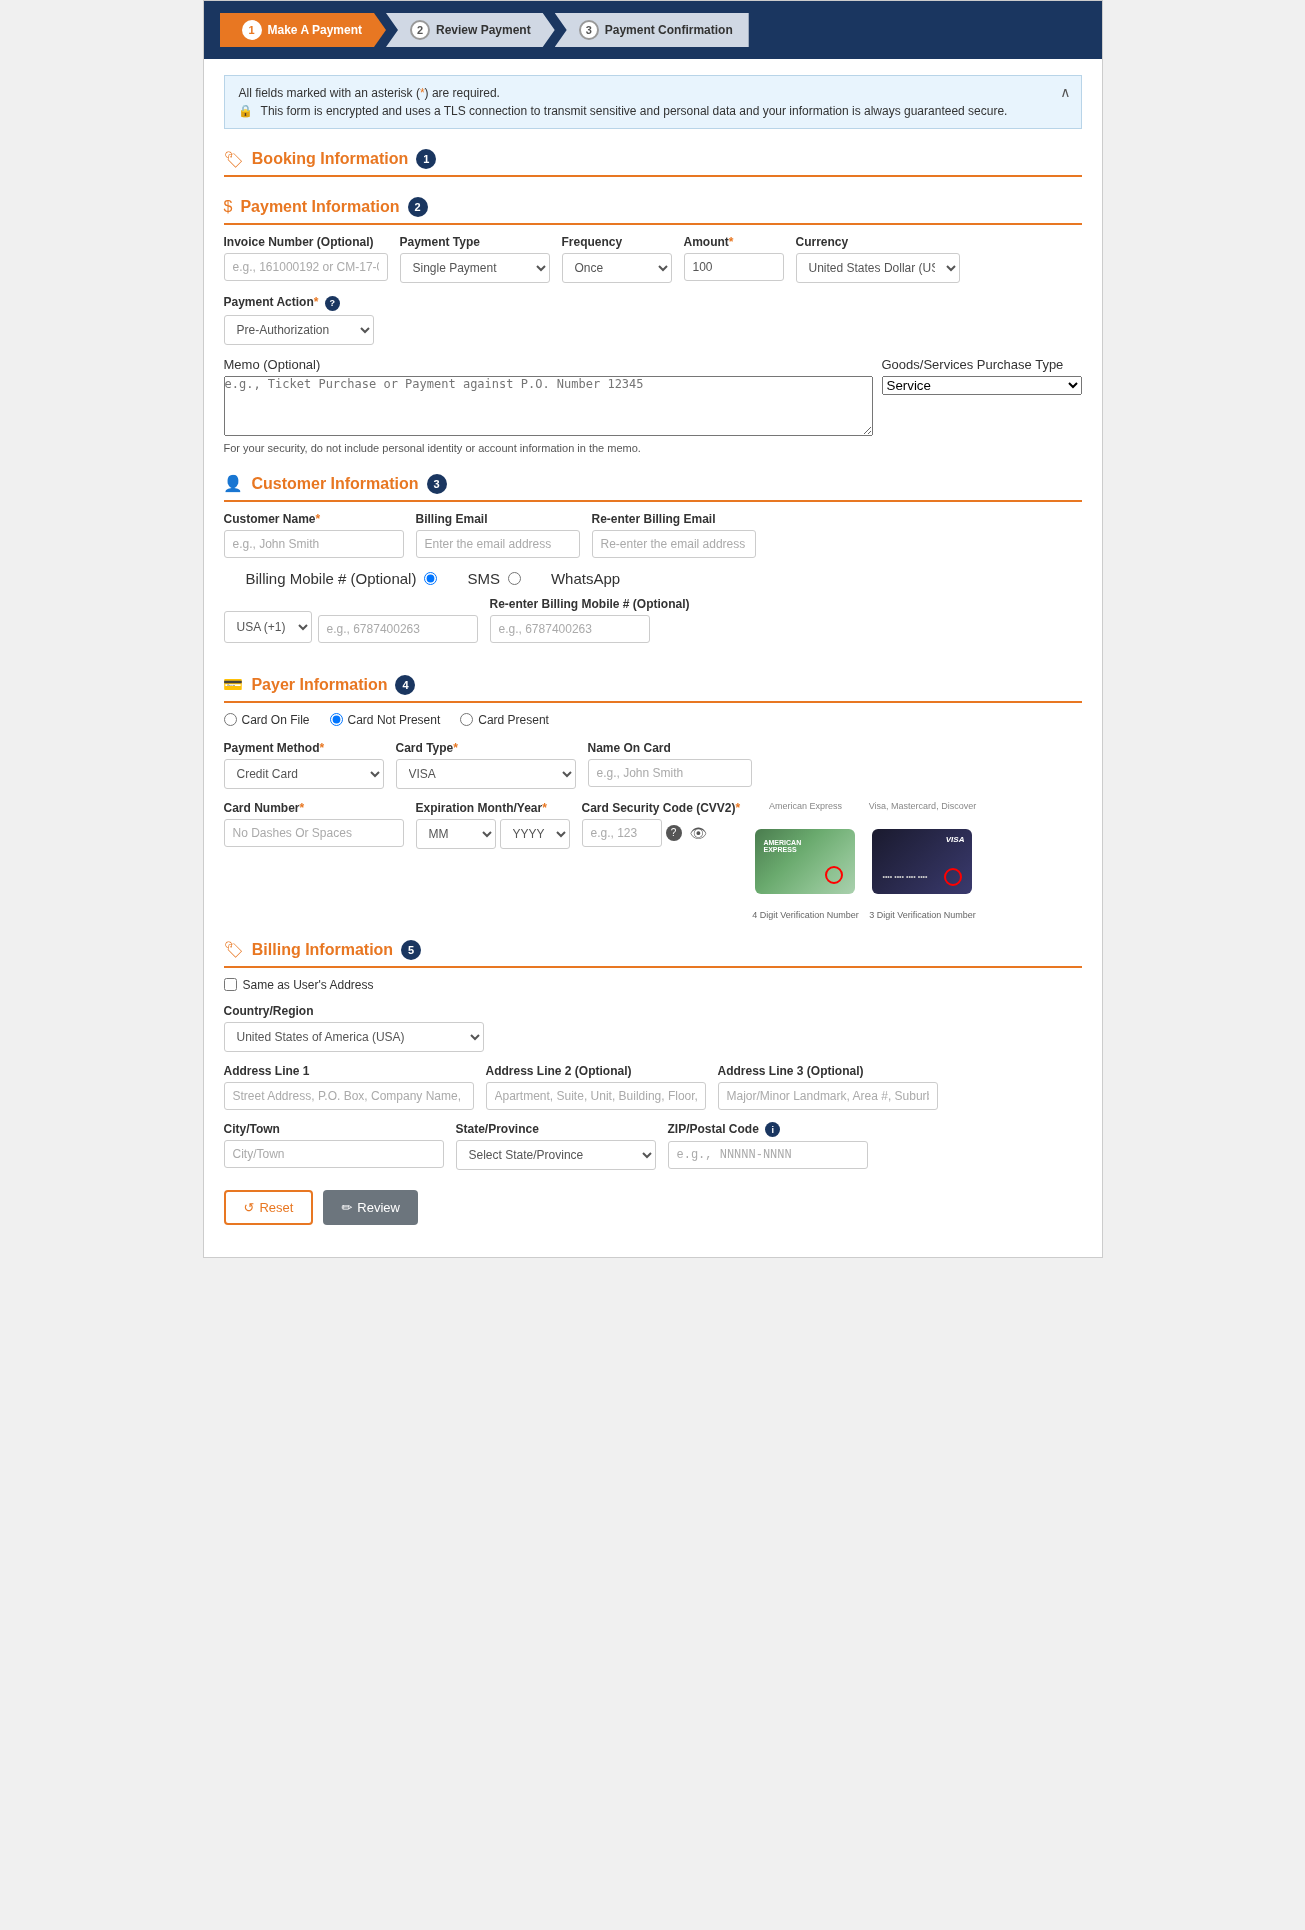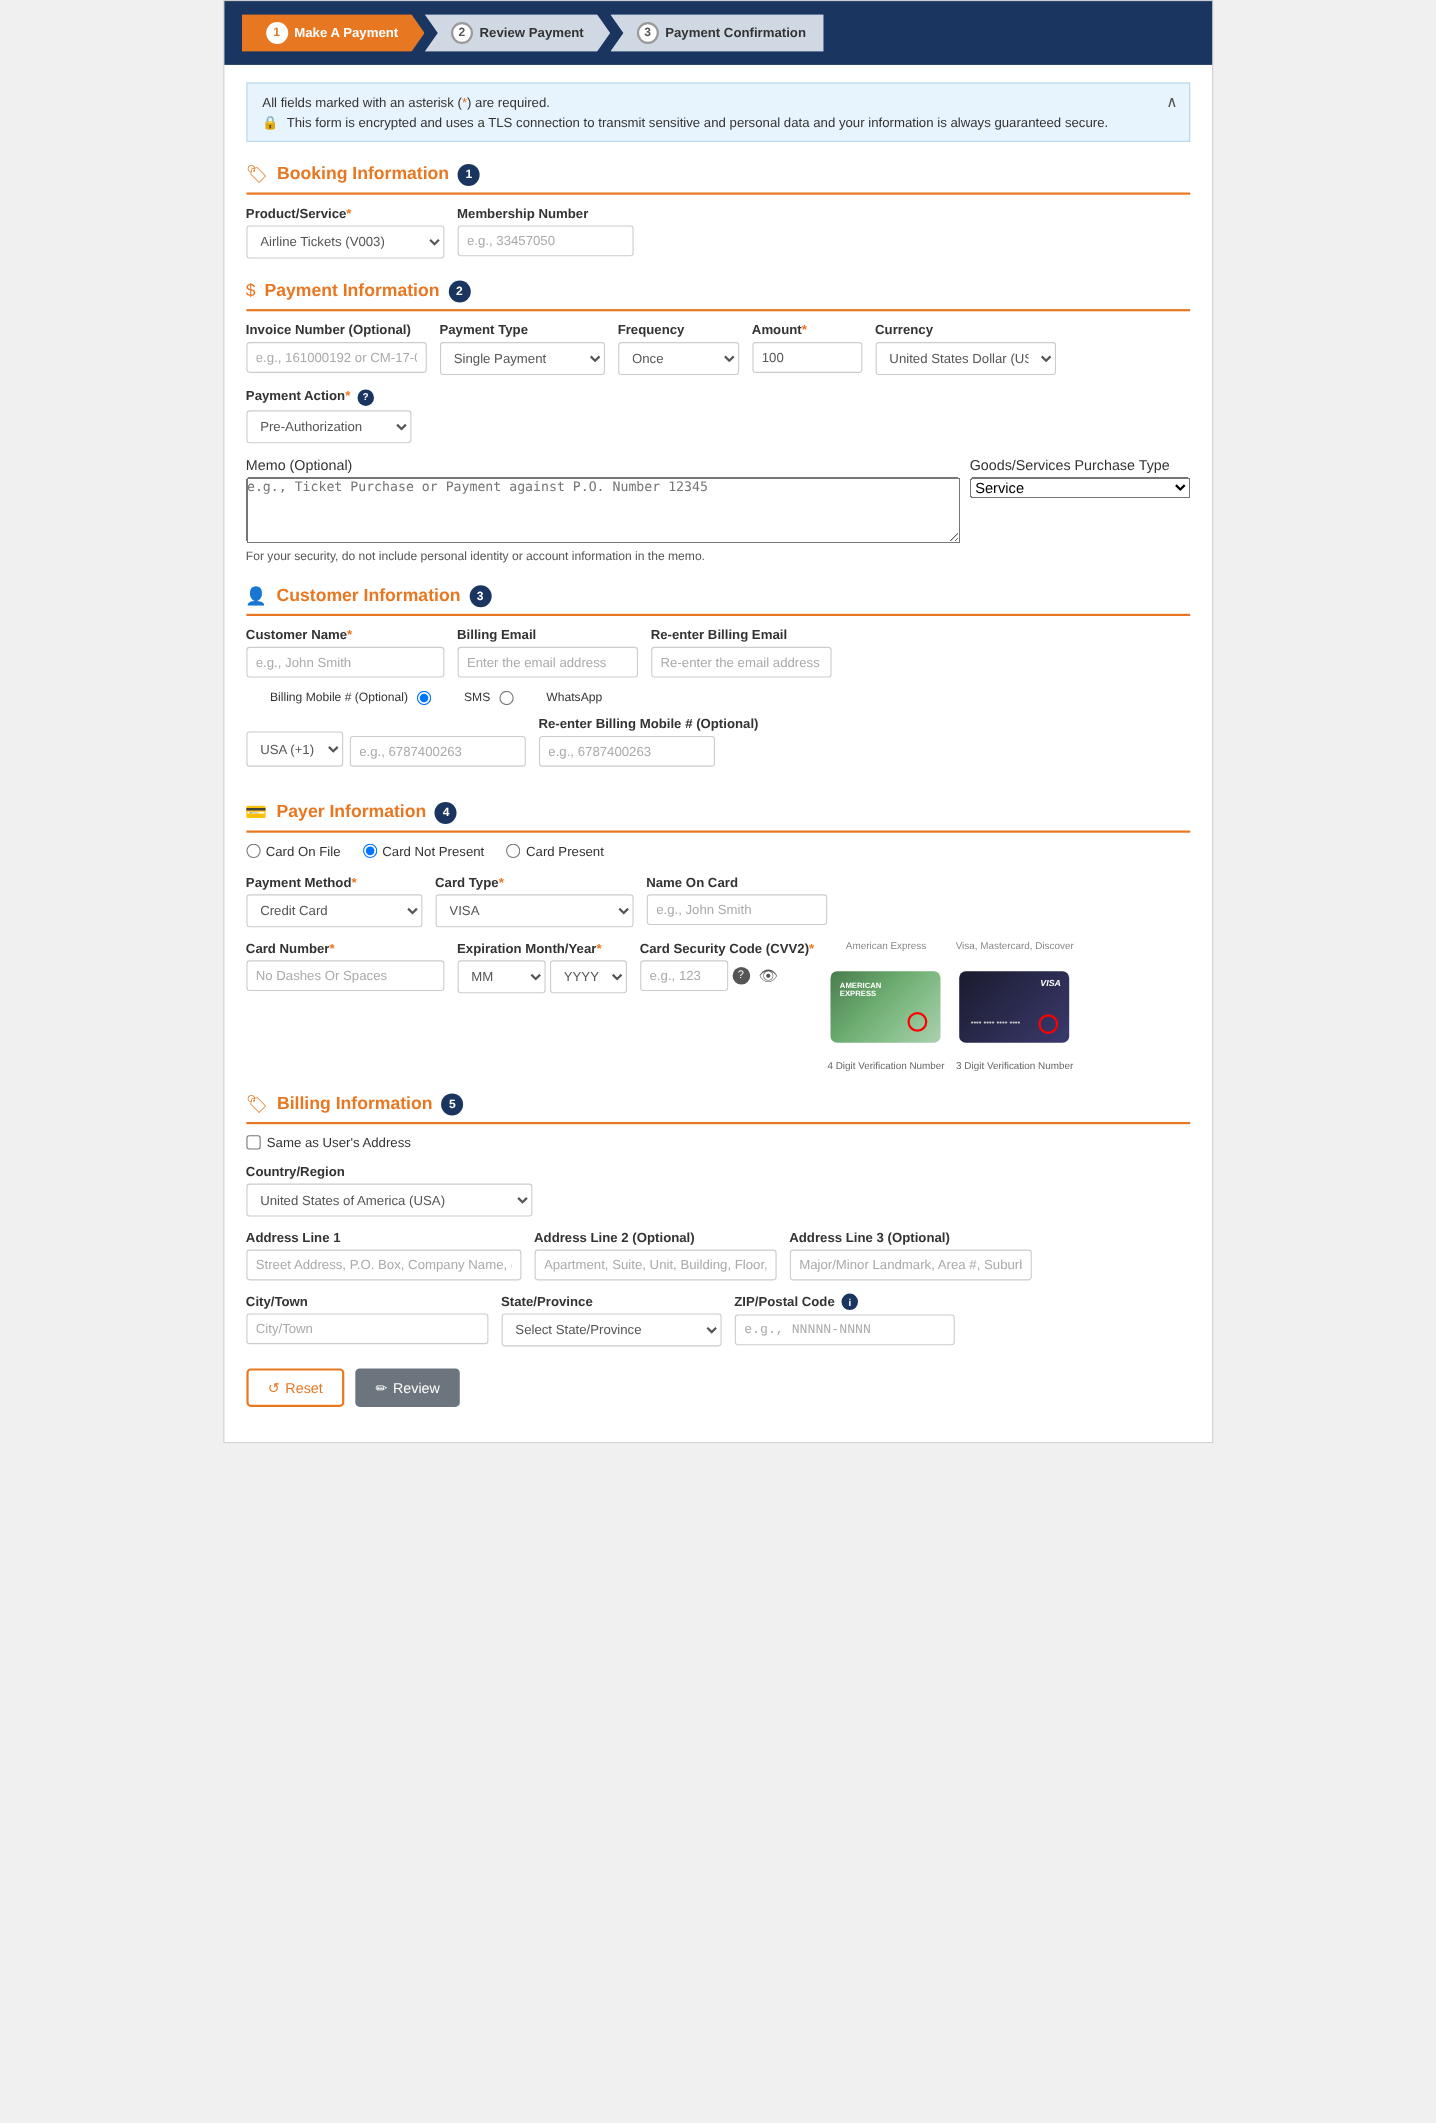--- a/index.html
+++ b/index.html
@@ -60,21 +60,21 @@
 
     
     .memo-row { display: flex; gap: 9px; margin-bottom: 6px; }
     .memo-group { flex: 1; display: flex; flex-direction: column; gap: 4px; }
     .memo-group textarea { width: 100%; height: 60px; resize: vertical; font-size: 12px; }
     .memo-note { font-size: 11px; color: #555; margin-bottom: 10px; }
     .goods-group { width: 200px; display: flex; flex-direction: column; gap: 4px; }
 
     
     .radio-group { display: flex; align-items: center; gap: 8px; }
-    .radio-group label { font-size: 11px; font-weight: normal; cursor: pointer; padding-left: 22px; }
+    .radio-group label { font-size: 15px; font-weight: normal; cursor: pointer; padding-left: 22px; }
 
     
     .mobile-row { display: flex; align-items: flex-end; gap: 6px; }
     .country-code-select { height: 32px; border: 1px solid #ccc; border-radius: 3px; font-size: 12px; padding: 4px; }
 
     
     .radio-options-row { display: flex; gap: 20px; margin-bottom: 14px; }
     .radio-option { display: flex; align-items: center; gap: 5px; font-size: 12px; cursor: pointer; }
 
     
@@ -134,34 +134,20 @@
         <span>This form is encrypted and uses a TLS connection to transmit sensitive and personal data and your information is always guaranteed secure.</span>
       </div>
     </div>
 
     <div class="section-header">
       <span class="section-icon">🏷</span>
       <span class="section-title">Booking Information</span>
       <div class="section-badge">1</div>
     </div>
 
-    <div class="form-row">
-      <div class="form-group">
-        <label>
-          <span>Product/Service</span><span class="required-star">*</span>
-        </label>
-        <select class="w-180">
-          <option>Airline Tickets (V003)</option>
-        </select>
-      </div>
-      <div class="form-group">
-        <label>Membership Number</label>
-        <input type="text" class="w-160" placeholder="e.g., 33457050" style="">
-      </div>
-    </div>
 
     <div class="section-header">
       <span class="section-icon">$</span>
       <span class="section-title">Payment Information</span>
       <div class="section-badge">2</div>
     </div>
 
     <div class="form-row">
       <div class="form-group">
         <label>Invoice Number (Optional)</label>

